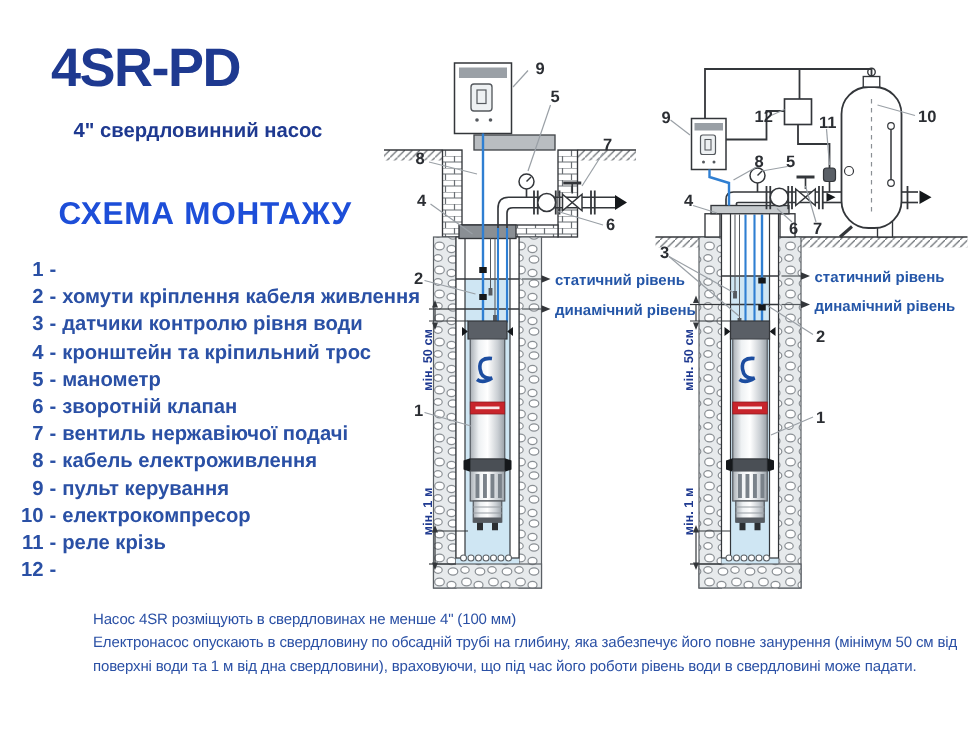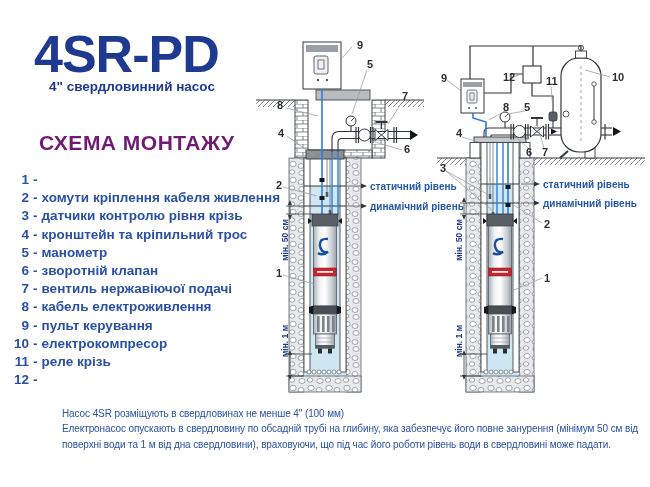--- a/index.html
+++ b/index.html
@@ -1,22 +1,22 @@
 <!DOCTYPE html>
 <html><head>
 <meta charset="utf-8">
 <style>
   html,body{margin:0;padding:0;background:#fff;}
   .page{position:relative;width:650px;height:487px;background:#ffffff;overflow:hidden;
         font-family:"Liberation Sans", sans-serif;}
-  .title{position:absolute;left:34px;top:24px;font-size:52px;font-weight:700;
+  .title{position:absolute;left:34px;top:24px;font-size:36px;font-weight:700;
          color:#1e3990;letter-spacing:-1px;}
   .subtitle{position:absolute;left:49px;top:79px;font-size:13.5px;font-weight:700;color:#1e3990;}
   .scheme-title{position:absolute;left:39px;top:131px;font-size:21px;font-weight:700;
-                color:#701a75;letter-spacing:.5px;}
+                color:#1d4ed8;letter-spacing:.5px;}
   .legend{position:absolute;left:10px;top:172px;width:270px;color:#2a50a5;}
   .legend-row{display:flex;align-items:baseline;height:18.2px;font-size:13.5px;
               font-weight:700;white-space:nowrap;}
   .legend-row .num{min-width:19px;text-align:right;}
   .legend-row .dash{padding:0 4px;}
   .footnotes{position:absolute;left:62px;top:406px;width:586px;color:#2a50a5;
              font-size:10px;line-height:15.4px;letter-spacing:-0.1px;}
   .footnotes p{margin:0;}
   svg text{font-family:"Liberation Sans", sans-serif;}
   .callout{font-size:11px;font-weight:700;fill:#2b2e33;}
@@ -38,21 +38,21 @@
         <span class="dash">-</span>
       </div>
     <div class="legend-row">
         <span class="num">2</span>
         <span class="dash">-</span>
         <span>хомути кріплення кабеля живлення</span>
       </div>
     <div class="legend-row">
         <span class="num">3</span>
         <span class="dash">-</span>
-        <span>датчики контролю рівня крізь</span>
+        <span>датчики контролю рівня води</span>
       </div>
     <div class="legend-row">
         <span class="num">4</span>
         <span class="dash">-</span>
         <span>кронштейн та кріпильний трос</span>
       </div>
     <div class="legend-row">
         <span class="num">5</span>
         <span class="dash">-</span>
         <span>манометр</span>

